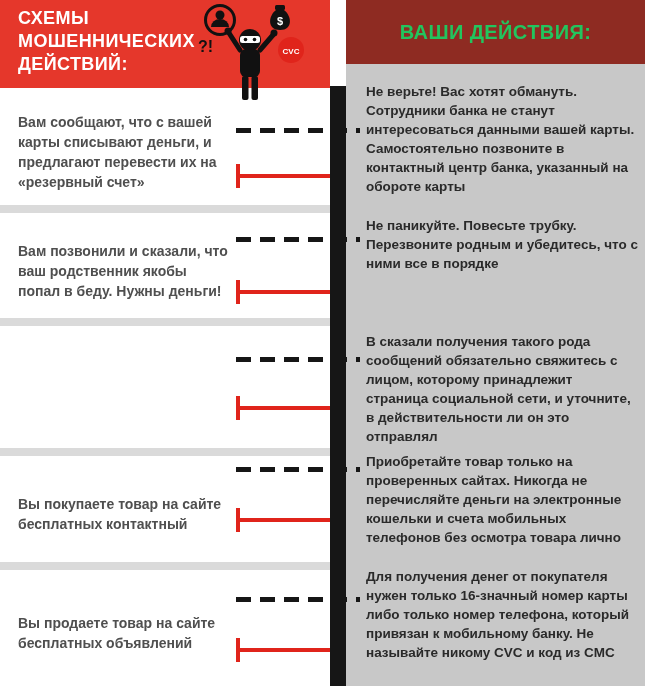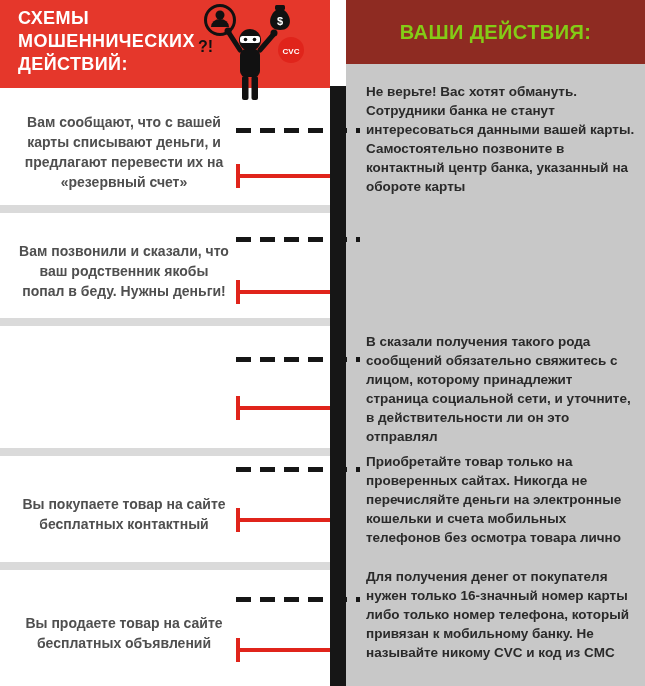--- a/index.html
+++ b/index.html
@@ -10,30 +10,30 @@
   
   .header-left{position:absolute;left:0;top:0;width:330px;height:104px;background:#e5372b;}
   .header-left .title{
     position:absolute;left:18px;top:7px;color:#fff;font-weight:bold;
     font-size:18px;line-height:23px;white-space:pre-line;letter-spacing:.4px;
   }
   .header-right{
     position:absolute;left:346px;top:0;width:299px;height:64px;background:#8e2b22;
     display:flex;align-items:center;justify-content:center;
   }
-  .header-right .title{color:#84cc16;font-weight:bold;font-size:20px;letter-spacing:.4px;}
+  .header-right .title{color:#22c55e;font-weight:bold;font-size:20px;letter-spacing:.4px;}
   
   .right-panel{position:absolute;left:346px;top:64px;width:299px;height:622px;background:#c8c8c8;}
   .rail{position:absolute;left:330px;top:86px;width:16px;height:600px;background:#161616;}
   .sep{position:absolute;left:0;width:330px;height:8px;background:#dadada;}
   
   .scheme-cell{
     position:absolute;left:0;width:330px;box-sizing:border-box;
     display:flex;align-items:center;padding:10px 100px 0 18px;
-    color:#4f4f4f;font-weight:bold;font-size:14px;line-height:20px;background:#fff;text-align:center;
+    color:#4f4f4f;font-weight:bold;font-size:14px;line-height:20px;background:#fff;
   }
   
   .action-text{
     position:absolute;left:366px;width:272px;color:#2a2a2a;
     font-weight:bold;font-size:13.5px;line-height:19px;
   }
   
   .dash{
     position:absolute;left:236px;width:124px;height:5px;
     background:repeating-linear-gradient(90deg,#161616 0 15px,transparent 15px 24px);
@@ -71,20 +71,21 @@
   <div class="sep" style="top:448px;"></div>
   <div class="scheme-cell" style="top:456px;height:106px;">
     <span>Вы покупаете товар на сайте бесплатных контактный</span>
   </div>
   <div class="sep" style="top:562px;"></div>
   <div class="scheme-cell" style="top:570px;height:116px;">
     <span>Вы продаете товар на сайте бесплатных объявлений</span>
   </div>
 
   <div class="action-text" style="top:82px;">Не верьте! Вас хотят обмануть. Сотрудники банка не станут интересоваться данными вашей карты. Самостоятельно позвоните в контактный центр банка, указанный на обороте карты</div>
+  <div class="action-text" style="top:216px;">Не паникуйте. Повесьте трубку. Перезвоните родным и убедитесь, что с ними все в порядке</div>
   <div class="action-text" style="top:332px;">В сказали получения такого рода сообщений обязательно свяжитесь с лицом, которому принадлежит страница социальной сети, и уточните, в действительности ли он это отправлял</div>
   <div class="action-text" style="top:452px;">Приобретайте товар только на проверенных сайтах. Никогда не перечисляйте деньги на электронные кошельки и счета мобильных телефонов без осмотра товара лично</div>
   <div class="action-text" style="top:567px;">Для получения денег от покупателя нужен только 16-значный номер карты либо только номер телефона, который привязан к мобильному банку. Не называйте никому CVC и код из СМС</div>
 
   <div class="dash" style="top:128px;"></div>
   <div class="dash" style="top:237px;"></div>
   <div class="dash" style="top:357px;"></div>
   <div class="dash" style="top:467px;"></div>
   <div class="dash" style="top:597px;"></div>
 

